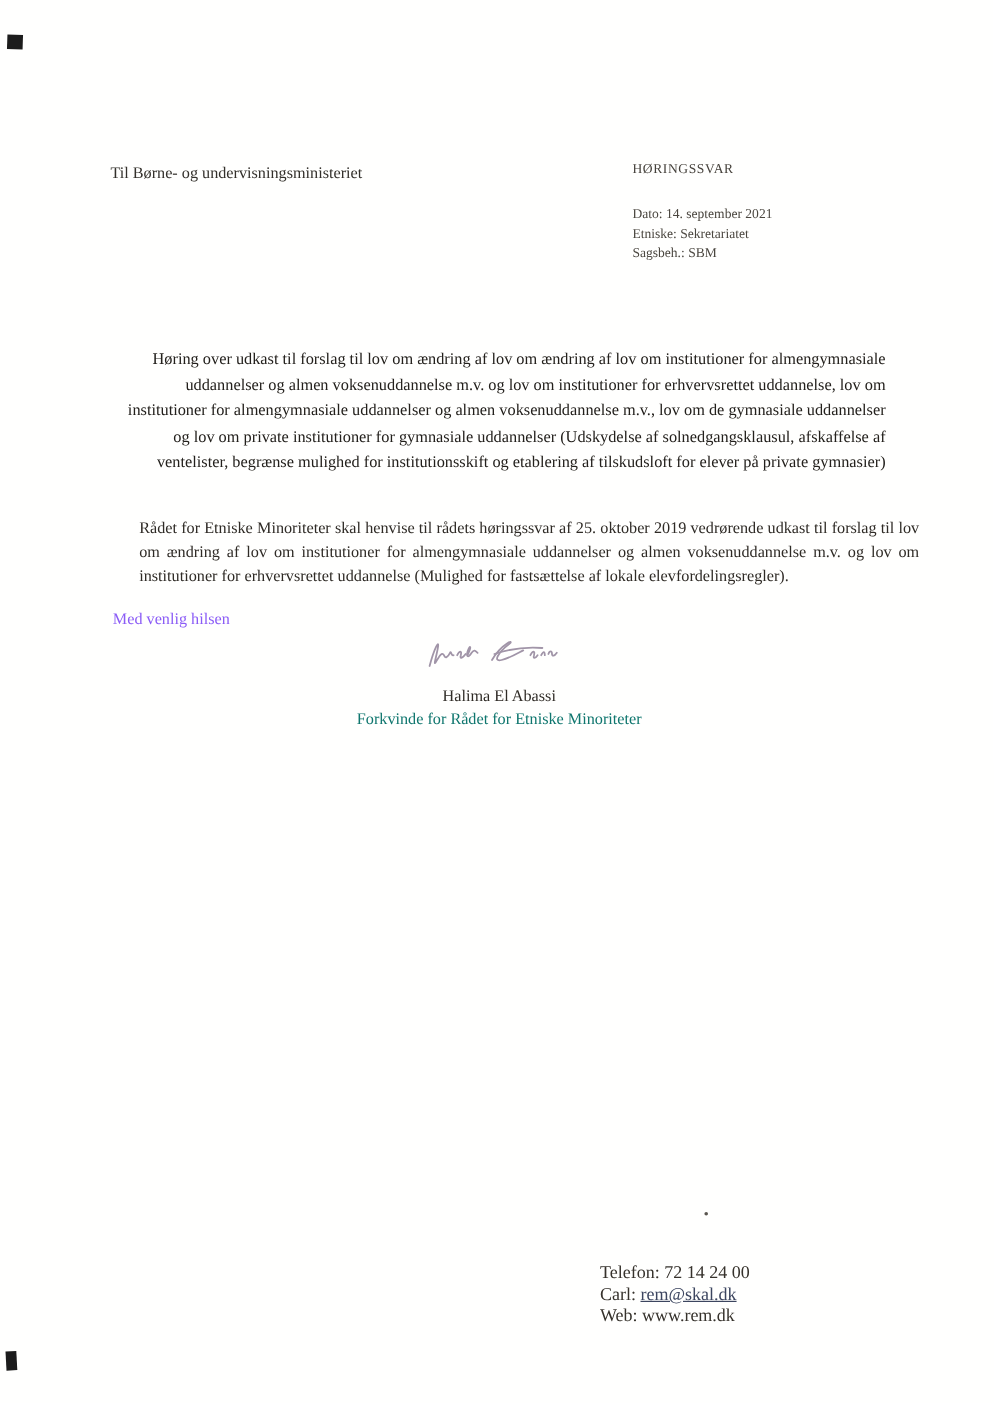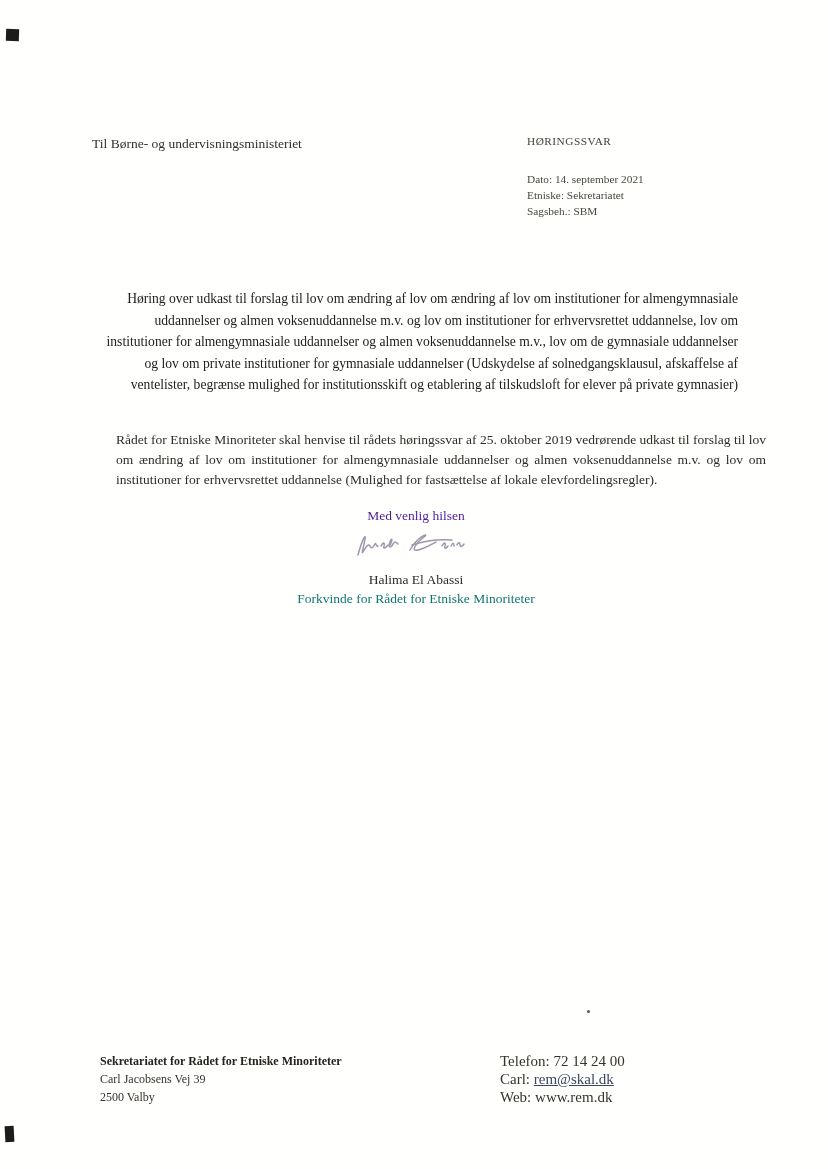--- a/index.html
+++ b/index.html
@@ -100,23 +100,22 @@
     color: #2f2b26;
     margin-left: 26px;
   }
 
   
   .salutation {
     position: absolute;
     left: 94px;
     top: 508px;
     width: 644px;
-    text-align: center;
-    font-size: 13.5px;
-    color: #4c1d95;
+    font-size: 13.5px;
+    color: #8b5cf6;
   }
   .signature {
     position: absolute;
     left: 352px;
     top: 528px;
     width: 130px;
     height: 36px;
   }
   .signer-name {
     position: absolute;
@@ -198,25 +197,20 @@
         <path d="M58,22 C66,8 78,4 72,9 C64,15 58,24 66,22 C74,20 80,16 84,14"></path>
         <path d="M60,17 C72,13 88,11 100,12"></path>
         <path d="M90,18 c2,-4 4,-4 3,0 c-1,3 1,3 3,0 m3,0 c2,-4 3,-3 3,0 m3,-1 c1,-3 3,-3 3,0 c0,2 2,2 4,-1"></path>
       </g>
     </svg>
   </div>
 
   <div class="signer-name">Halima El Abassi</div>
   <div class="signer-title">Forkvinde for Rådet for Etniske Minoriteter</div>
 
-  <div class="footer-left">
-    <div class="org">Sekretariatet for Rådet for Etniske Minoriteter</div>
-    <div>Carl Jacobsens Vej 39</div>
-    <div>2500 Valby</div>
-  </div>
 
   <div class="footer-right">
     <div>Telefon: 72 14 24 00</div>
     <div><span>Carl: </span><span class="mail-link">rem@skal.dk</span></div>
     <div><span>Web: </span><span>www.rem.dk</span></div>
   </div>
 
 </div>
 
 </body></html>

